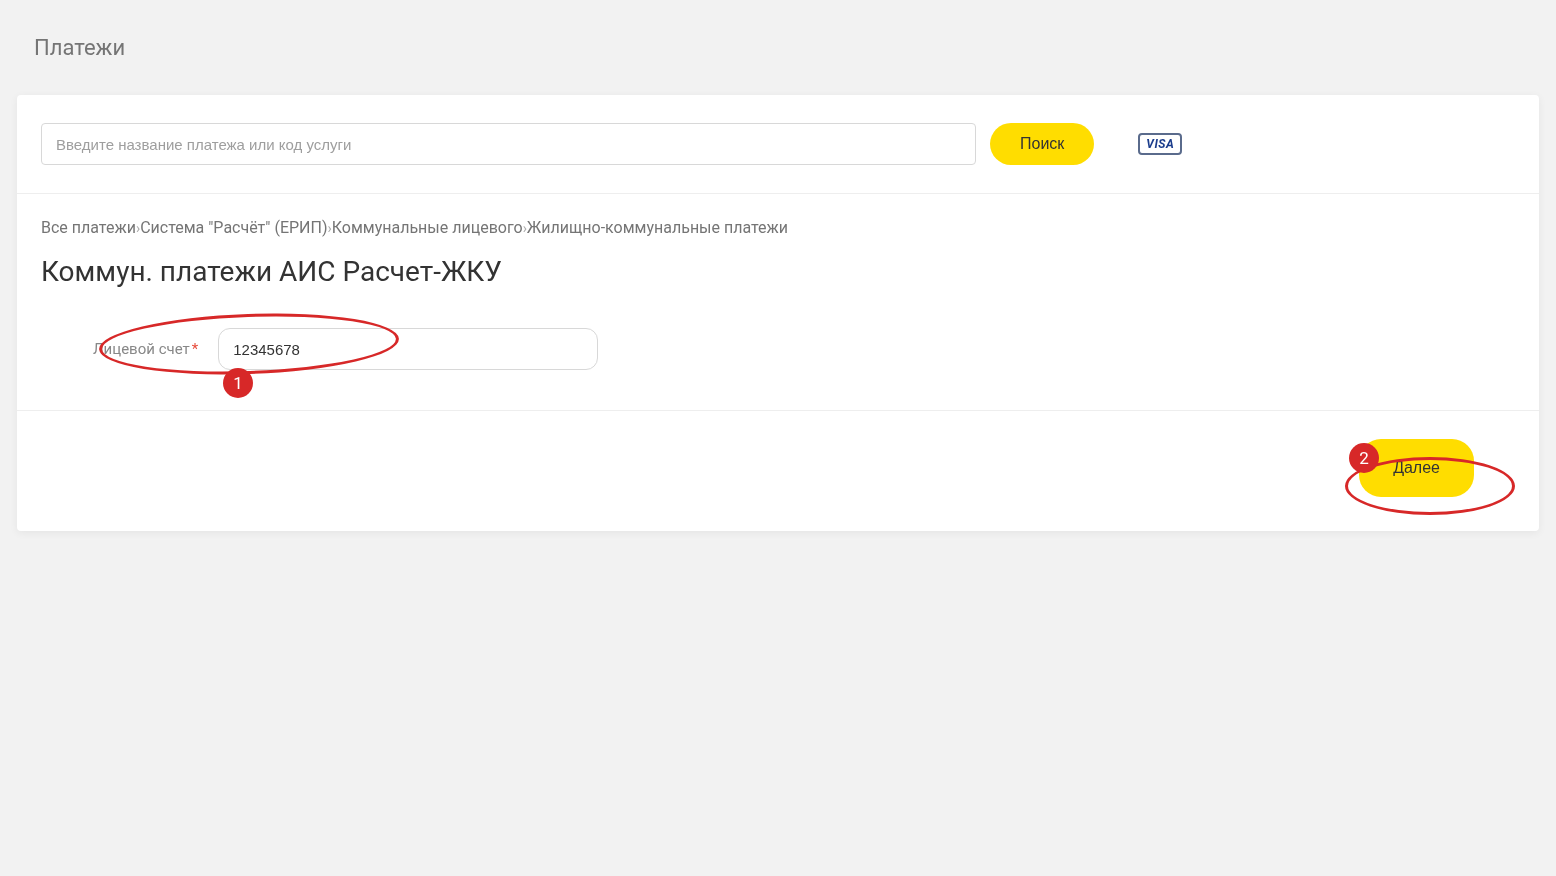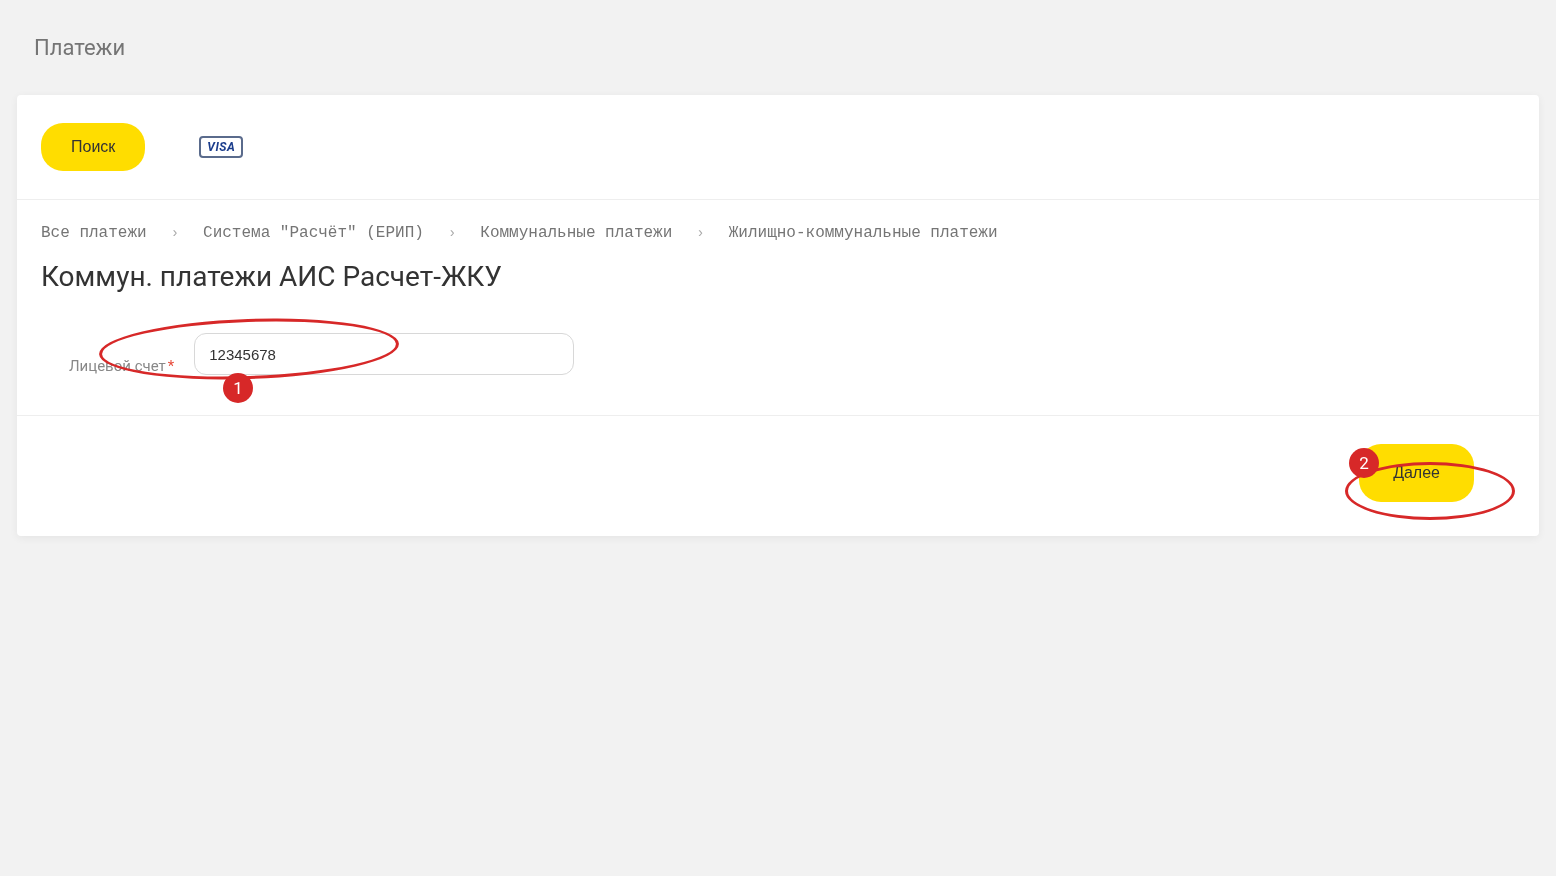--- a/index.html
+++ b/index.html
@@ -37,68 +37,67 @@
     border-radius: 4px;
     padding: 0 14px;
     font-size: 15px;
     color: #666;
   }
   .search-input::placeholder { color: #9e9e9e; }
   .search-button {
     background: #ffdd00;
     border: none;
     border-radius: 22px;
-    height: 48px;
+    height: 42px;
     padding: 0 30px;
     font-size: 16px;
     color: #333;
     cursor: pointer;
   }
   .visa-badge {
-    margin-left: 40px;
+    margin-left: 30px;
     border: 2px solid #5a6b8c;
     border-radius: 4px;
     padding: 2px 6px;
     font-size: 12px;
     font-weight: 700;
     color: #1a3c8c;
     font-style: italic;
     letter-spacing: 0.5px;
   }
   .breadcrumb {
     display: flex;
     align-items: center;
-    gap: 24px;
+    gap: 0;
     padding: 24px 24px 0 24px;
     font-size: 16px;
     color: #757575;
     flex-wrap: wrap;
-    font-family: Liberation Mono, monospace;
   }
   .breadcrumb-item { cursor: pointer; }
   .chevron {
     color: #aaa;
     font-size: 14px;
   }
   .section-title {
     font-size: 28px;
     font-weight: 400;
     color: #333;
     padding: 18px 24px 0 24px;
   }
   .instruction {
     font-size: 15px;
     color: #555;
     padding: 40px 24px 0 24px;
   }
   .form-row {
     display: flex;
-    align-items: flex-end;
+    align-items: center;
     gap: 20px;
-    padding: 40px 24px 40px 52px;
+    padding: 40px 24px 40px 76px;
     position: relative;
     border-bottom: 1px solid #eee;
   }
   .field-label {
     font-size: 15px;
     color: #888;
     position: relative;
   }
   .req { color: #e74c3c; margin-left: 2px; }
   .text-input {
@@ -154,30 +153,31 @@
   .anno2-badge { right: 160px; bottom: 58px; }
 </style>
 </head>
 <body>
 
 <h1 class="page-title">Платежи</h1>
 
 <div class="card">
 
   <div class="search-row">
+    <input class="search-input" type="text" placeholder="Введите название платежа или код услуги" style="">
     <button class="search-button">Поиск</button>
     <span class="visa-badge">VISA</span>
   </div>
 
   <nav class="breadcrumb">
     <span class="breadcrumb-item">Все платежи</span>
     <span class="chevron">›</span>
     <span class="breadcrumb-item">Система "Расчёт" (ЕРИП)</span>
     <span class="chevron">›</span>
-    <span class="breadcrumb-item">Коммунальные платежи</span>
+    <span class="breadcrumb-item">Коммунальные лицевого</span>
     <span class="chevron">›</span>
     <span class="breadcrumb-item">Жилищно-коммунальные платежи</span>
   </nav>
 
   <h2 class="section-title">Коммун. платежи АИС Расчет-ЖКУ</h2>
 
 
   <div class="form-row">
     <label class="field-label">
       <span>Лицевой счет</span><span class="req">*</span>

